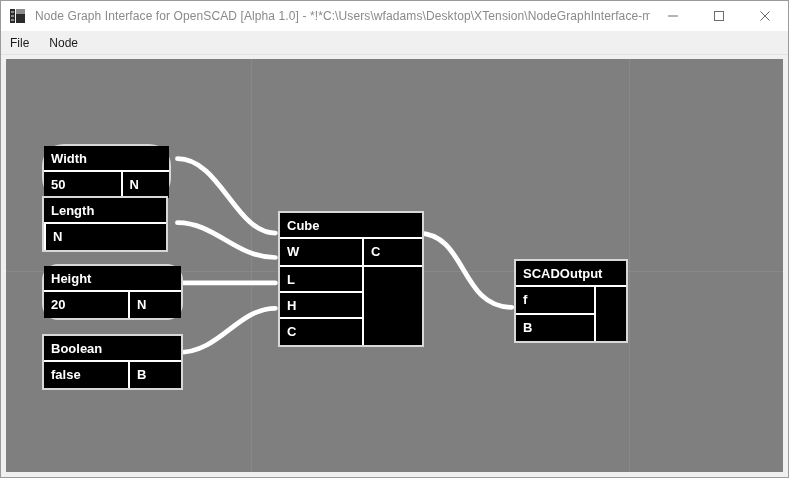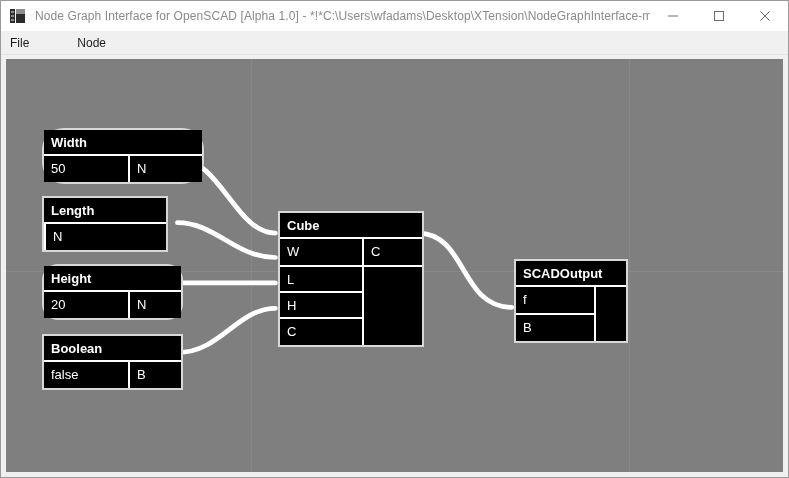--- a/index.html
+++ b/index.html
@@ -57,21 +57,21 @@
   
   .menubar {
     height: 24px;
     background: #f0f0f0;
     display: flex; align-items: center;
     flex: 0 0 24px;
     border-bottom: 1px solid #e3e3e3;
   }
   .menu-item {
     font-size: 12px; color: #1b1b1b;
-    padding: 0 24px; line-height: 24px;
+    padding: 0 10px; line-height: 24px;
     height: 24px;
   }
   .menu-item:first-child { padding-left: 9px; }
 
   
   .canvas-wrap {
     flex: 1 1 auto;
     padding: 4px 5px 5px 5px;
     background: #f0f0f0;
     position: relative;
@@ -108,29 +108,29 @@
     border-bottom: 2px solid #ffffff;
     white-space: nowrap;
     background: #000000;
   }
   .node-body { display: flex; }
   .col-left { display: flex; flex-direction: column; }
   .col-right { display: flex; flex-direction: column; border-left: 2px solid #ffffff; flex: 1 1 auto; }
   .cell {
     height: 26px; line-height: 26px;
     padding-left: 7px;
-    font-weight: normal;
+    font-weight: bold;
     white-space: nowrap;
     background: #000000;
   }
   .cell + .cell { border-top: 2px solid #ffffff; }
   .cell.empty { color: transparent; }
 
   
-  #node-width   { left: 36px;  top: 69px;  width: 162px; border-radius: 22px; }
+  #node-width   { left: 36px;  top: 85px;  width: 129px; border-radius: 22px; }
   #node-length  { left: 36px;  top: 137px; width: 126px; }
   #node-height  { left: 36px;  top: 205px; width: 141px; border-radius: 16px; }
   #node-boolean { left: 36px;  top: 275px; width: 141px; }
   #node-cube    { left: 272px; top: 152px; width: 146px; }
   #node-scad    { left: 508px; top: 200px; width: 114px; }
 
   #node-width .col-left, #node-length .col-left,
   #node-height .col-left, #node-boolean .col-left { width: 84px; }
   #node-width .col-right, #node-length .col-right,
   #node-height .col-right, #node-boolean .col-right { width: 53px; }

